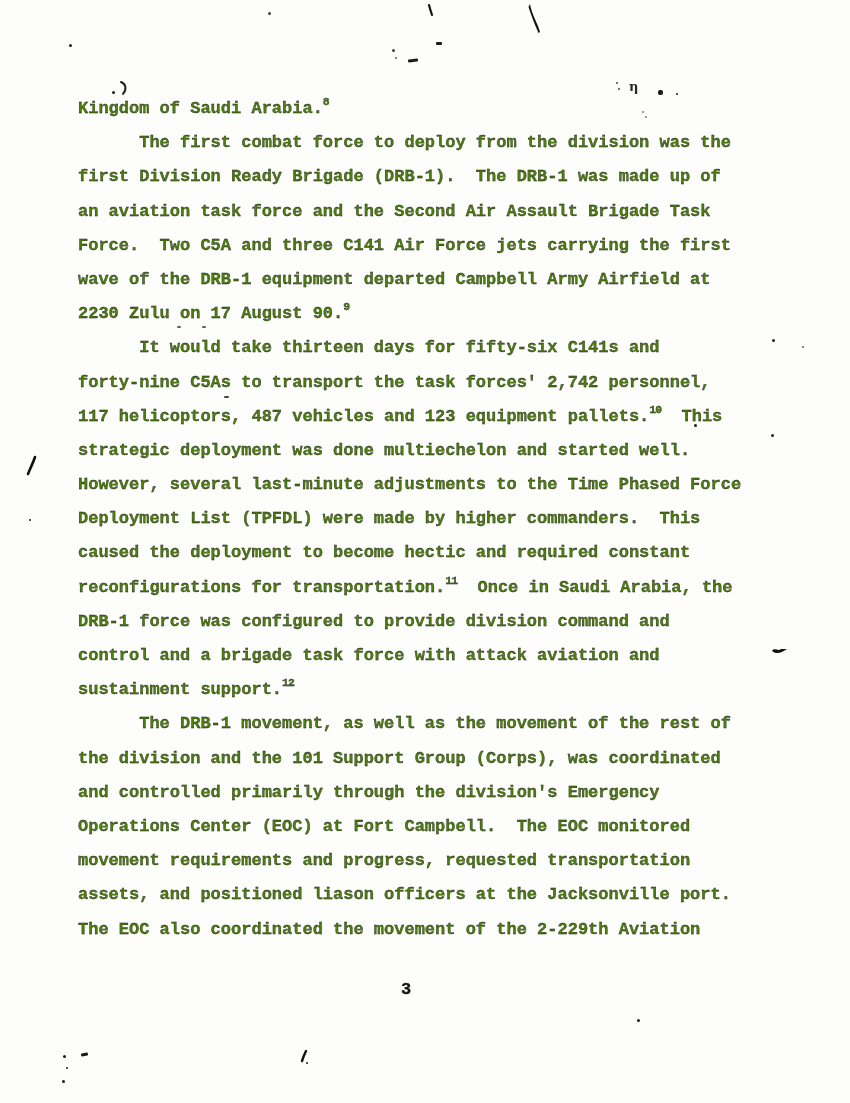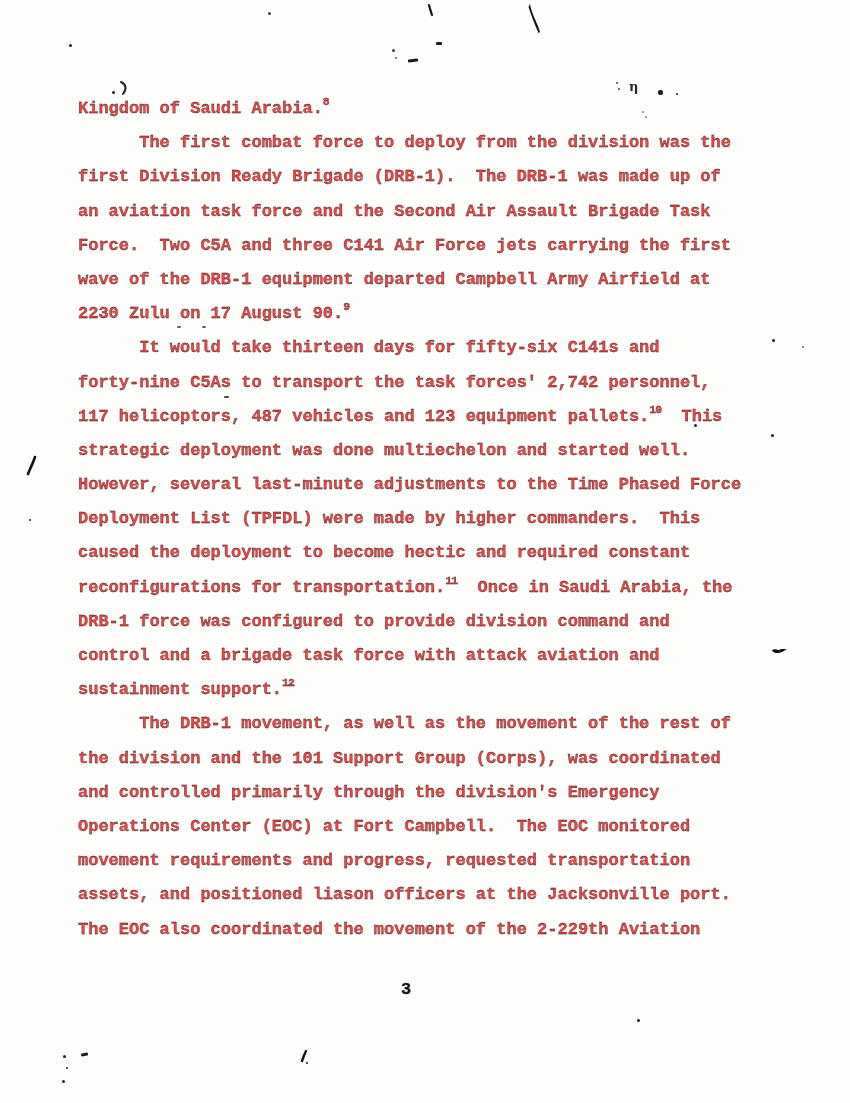--- a/index.html
+++ b/index.html
@@ -10,21 +10,21 @@
     position:relative;
     font-family:"Liberation Mono","DejaVu Sans Mono",monospace;
   }
   .page{
     position:absolute;left:0;top:0;width:850px;height:1103px;
     background:#fdfdfc;
   }
   .text-body{
     position:absolute;left:78px;top:92px;width:700px;
     font:700 17px/34.2px "Liberation Mono","DejaVu Sans Mono",monospace;
-    color:#ef4444;
+    color:#4d7c0f;
     white-space:pre;
     -webkit-text-stroke:0.3px #151515;
   }
   .line{height:34.2px;}
   .sup{
     font-size:11.5px;
     position:relative;top:-8px;
     letter-spacing:-1px;
   }
   .page-number{

